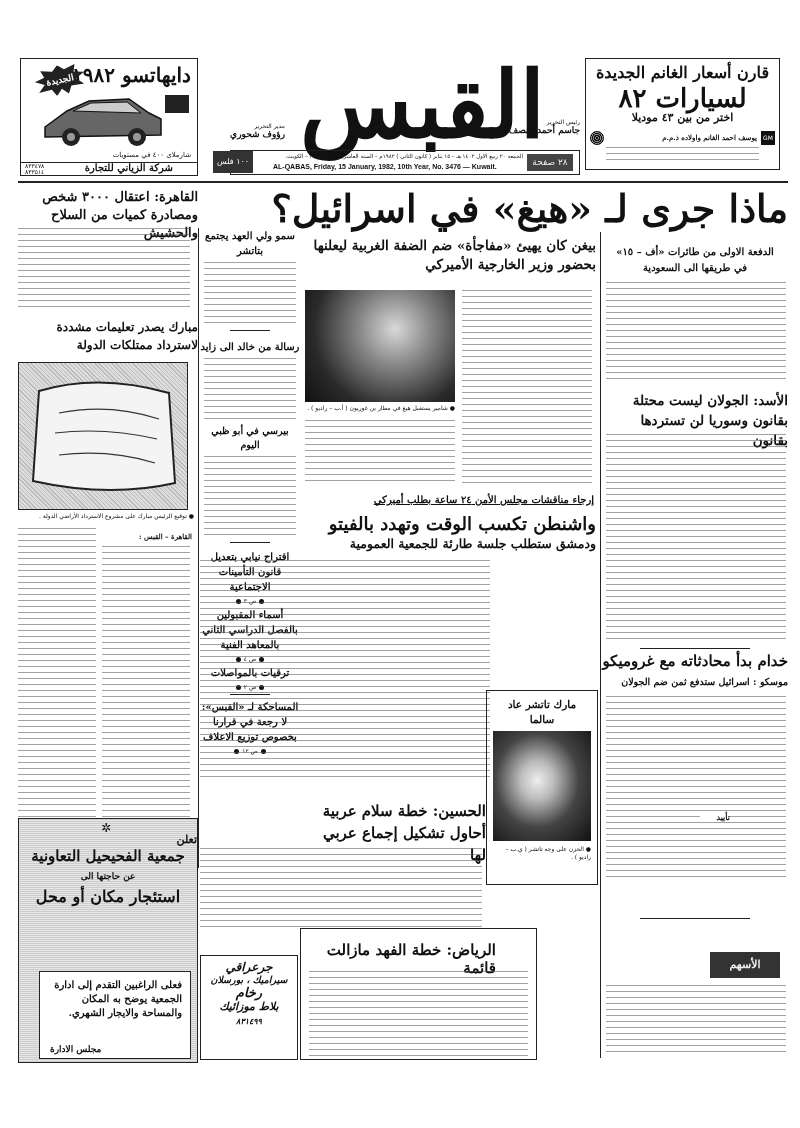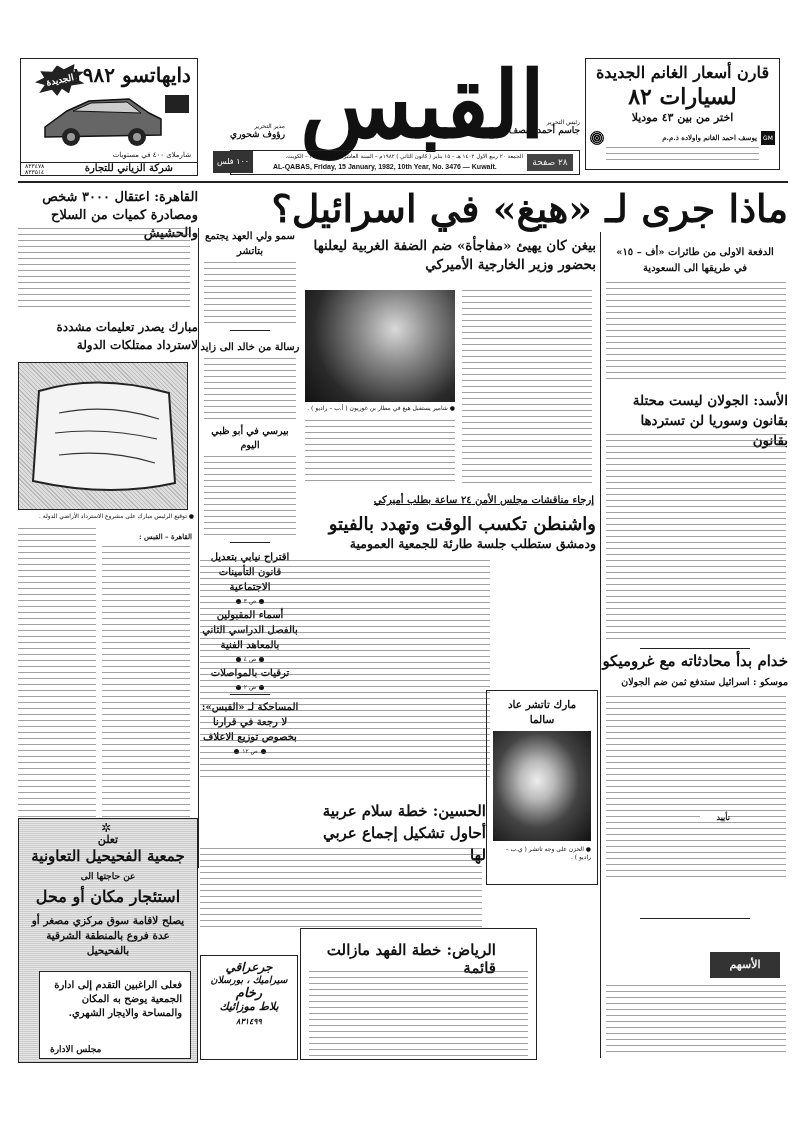--- a/index.html
+++ b/index.html
@@ -51,21 +51,21 @@
 
 <div class="abs logo center" style="left:300px;top:60px;width:200px;">القبس</div>
 
 <div class="abs rtl" style="left:485px;top:118px;width:95px;">
   <div style="font-size:6px;">رئيس التحرير</div>
   <div class="hl" style="font-size:9px;">جاسم أحمد النصف</div>
 </div>
 
 <div class="abs border" style="left:585px;top:58px;width:195px;height:112px;">
   <div class="abs hl center" style="left:0;right:0;top:4px;font-size:16px;direction:rtl;">قارن أسعار الغانم الجديدة</div>
-  <div class="abs hl center" style="left:0;right:0;top:24px;font-size:22px;direction:rtl;">لسيارات ٨٢</div>
+  <div class="abs hl center" style="left:0;right:0;top:24px;font-size:26px;direction:rtl;">لسيارات ٨٢</div>
   <div class="abs hl center" style="left:0;right:0;top:52px;font-size:11px;direction:rtl;">اختر من بين ٤٣ موديلا</div>
   <div class="abs" style="left:4px;top:72px;width:14px;height:14px;border-radius:50%;background:repeating-radial-gradient(#111 0,#111 1px,#888 1px,#888 2px);"></div>
   <div class="abs center" style="right:4px;top:72px;width:14px;height:14px;background:#111;color:#fff;font-size:6px;line-height:14px;">GM</div>
   <div class="abs rtl hl" style="right:22px;top:74px;font-size:7px;">يوسف احمد الغانم واولاده ذ.م.م</div>
   <div class="abs filler" style="left:20px;right:20px;top:88px;height:18px;"></div>
 </div>
 
 <div class="abs border" style="left:230px;top:150px;width:350px;height:25px;">
   <div class="abs center" style="right:6px;top:3px;width:46px;height:17px;background:#444;color:#eee;font-size:9px;line-height:17px;">٢٨ صفحة</div>
   <div class="abs rtl" style="right:56px;top:2px;font-size:5.5px;white-space:nowrap;">الجمعة ٢٠ ربيع الاول ١٤٠٢ هـ – ١٥ يناير ( كانون الثاني ) ١٩٨٢م – السنة العاشرة – العدد ٣٤٧٦ – الكويت.</div>
@@ -89,25 +89,24 @@
     </svg>
 </div>
 <div class="abs caption" style="left:18px;top:512px;width:176px;">● توقيع الرئيس مبارك على مشروع الاسترداد الأراضي الدولة .</div>
 
 <div class="abs filler" style="left:18px;top:528px;width:78px;height:290px;"></div>
 <div class="abs hl rtl" style="left:110px;top:532px;width:82px;font-size:7px;">القاهرة – القبس :</div>
 <div class="abs filler" style="left:102px;top:546px;width:88px;height:272px;"></div>
 
 <div class="abs border" style="left:18px;top:818px;width:180px;height:245px;background:repeating-linear-gradient(0deg,#ccc 0,#ccc 1px,#e6e6e6 1px,#e6e6e6 2px);">
   <div class="abs center" style="left:82px;top:2px;font-size:12px;">✲</div>
-  <div class="abs hl center" style="left:0;right:0;top:14px;font-size:11px;">تعلن</div>
+  <div class="abs hl center" style="left:0;right:0;top:14px;font-size:11px;text-align:right;">تعلن</div>
   <div class="abs hl center" style="left:0;right:0;top:28px;font-size:15px;direction:rtl;">جمعية الفحيحيل التعاونية</div>
   <div class="abs hl center" style="left:0;right:0;top:52px;font-size:9px;direction:rtl;">عن حاجتها الى</div>
   <div class="abs hl center" style="left:0;right:0;top:68px;font-size:16px;direction:rtl;">استئجار مكان أو محل</div>
-  <div class="abs hl center" style="left:6px;right:6px;top:94px;font-size:10.5px;line-height:15px;direction:rtl;">يصلح لاقامة سوق مركزي مصغر أو عدة فروع بالمنطقة الشرقية بالفحيحيل</div>
   <div class="abs" style="left:20px;right:6px;top:152px;height:88px;background:#fff;border:1.5px solid #222;">
     <div class="hl rtl" style="padding:6px 8px 0 6px;font-size:10px;line-height:14px;">فعلى الراغبين التقدم إلى ادارة الجمعية يوضح به المكان والمساحة والايجار الشهري.</div>
     <div class="abs hl" style="left:10px;bottom:4px;font-size:9px;">مجلس الادارة</div>
   </div>
 </div>
 
 <div class="abs" style="left:198px;top:228px;width:1px;height:640px;background:#222;"></div>
 <div class="abs" style="left:200px;top:228px;width:100px;">
   <div class="hl center" style="font-size:10px;line-height:15px;direction:rtl;">سمو ولي العهد يجتمع بتاتشر</div>
   <div class="filler" style="height:62px;margin:4px 4px;"></div>

